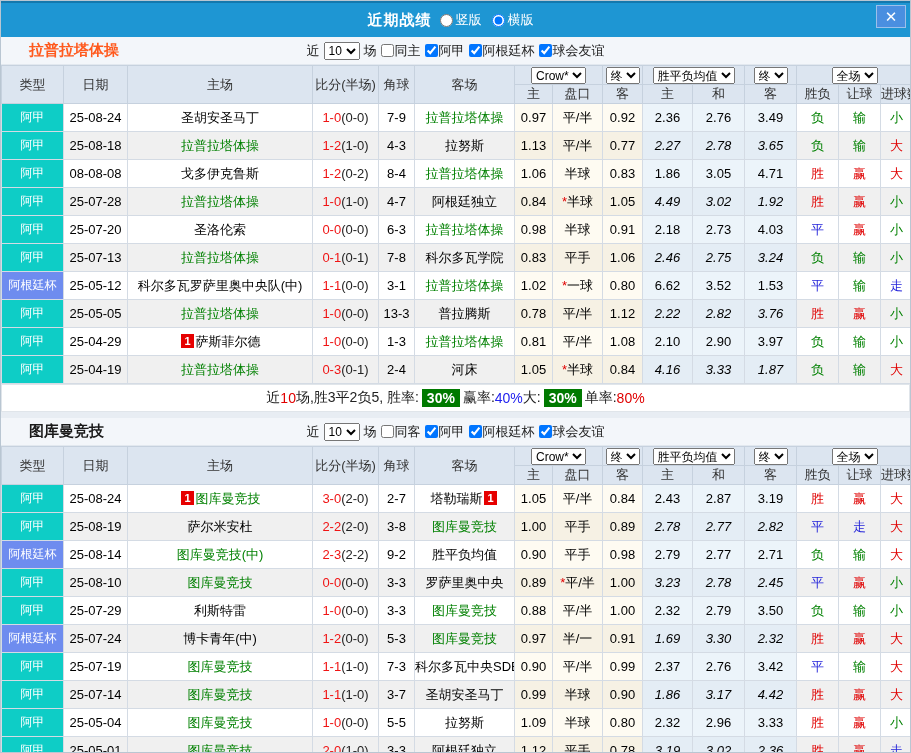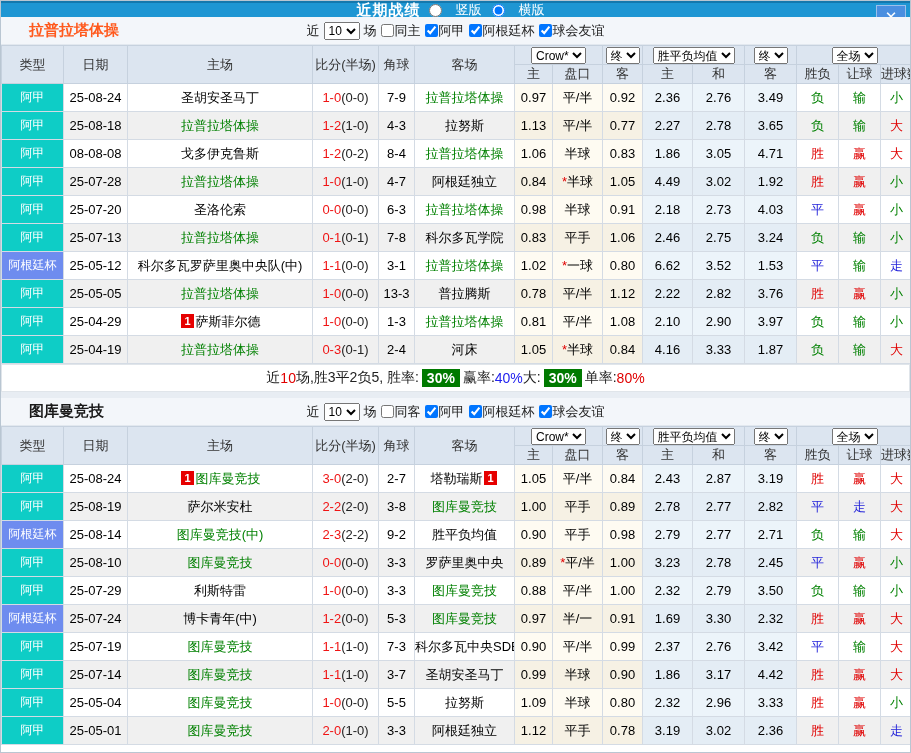--- a/index.html
+++ b/index.html
@@ -1,23 +1,23 @@
 <!DOCTYPE html>
 <html><head>
 <meta charset="utf-8">
 <style>
   * { margin:0; padding:0; box-sizing:border-box; }
   html,body { width:911px; height:753px; overflow:hidden; }
   body { font-family:"Liberation Sans","DejaVu Sans",sans-serif; background:#fff; border:1px solid #b9c6d2; }
 
   
-  .titlebar { position:relative; height:16px; background:#1e96d3; border-top:2px solid #1478ad;
+  .titlebar { position:relative; height:36px; background:#1e96d3; border-top:2px solid #1478ad;
               display:flex; align-items:center; justify-content:center; color:#fff; }
   .titlebar .title { font-weight:bold; font-size:15px; letter-spacing:1px; }
-  .titlebar label { font-size:13px; margin-right:10px; display:inline-flex; align-items:center; gap:14px; }
+  .titlebar label { font-size:13px; margin-right:10px; display:inline-flex; align-items:center; gap:3px; }
   .titlebar input[type=radio] { width:13px; height:13px; }
   .close-btn { position:absolute; right:4px; top:2px; width:30px; height:23px; background:#4a8fe0;
                border:1px solid #9cc0ea; color:#fff; font-size:15px; font-weight:bold; line-height:21px;
                text-align:center; cursor:pointer; }
 
   
   .section-bar { position:relative; height:28px; background:#f3f6fa; border-bottom:1px solid #e2e8ef;
                  display:flex; align-items:center; justify-content:center; }
   .section-title { position:absolute; left:28px; font-size:15px; font-weight:bold; }
   .s0 .section-title { color:#ff5a1e; }
@@ -31,21 +31,21 @@
   table { border-collapse:collapse; table-layout:fixed; width:911px; font-size:13px; }
   th, td { border:1px solid #d4dbe4; text-align:center; overflow:hidden; white-space:nowrap; }
   thead th { background:#dce5f0; color:#333; font-weight:normal; height:19px; border-color:#c6d1de; }
   thead select { font-size:12px; height:17px; max-width:95%; }
   tbody td { height:28px; }
   tr.r-odd  td { background:#ffffff; }
   tr.r-even td { background:#f0f0f0; }
   tr.r-odd  td.c-odds { background:#fefbf2; }
   tr.r-even td.c-odds { background:#f6f1e4; }
   tr.r-odd  td.c-mean { background:#ecf4fa; }
-  tr.r-even td.c-mean { background:#e4edf5; }
+  tr.r-even td.c-mean { background:#e4edf5;font-style:italic; }
   td.c-type { color:#fff; font-size:12px; }
   td.c-type.aj  { background:#0ecdc6 !important; }
   td.c-type.cup { background:#6e8cef !important; }
   .teamgreen { color:#008000; }
   .ft { color:#f01414; }
   .ht { color:#222; }
   .star { color:#e00000; }
   .t-g { color:#008000; } .t-r { color:#e00000; } .t-b { color:#1f1fd9; }
   .rankbadge { display:inline-block; background:#e60000; color:#fff; font-size:11px; font-weight:bold;
                padding:0 3px; margin:0 2px; line-height:14px; vertical-align:1px; }

